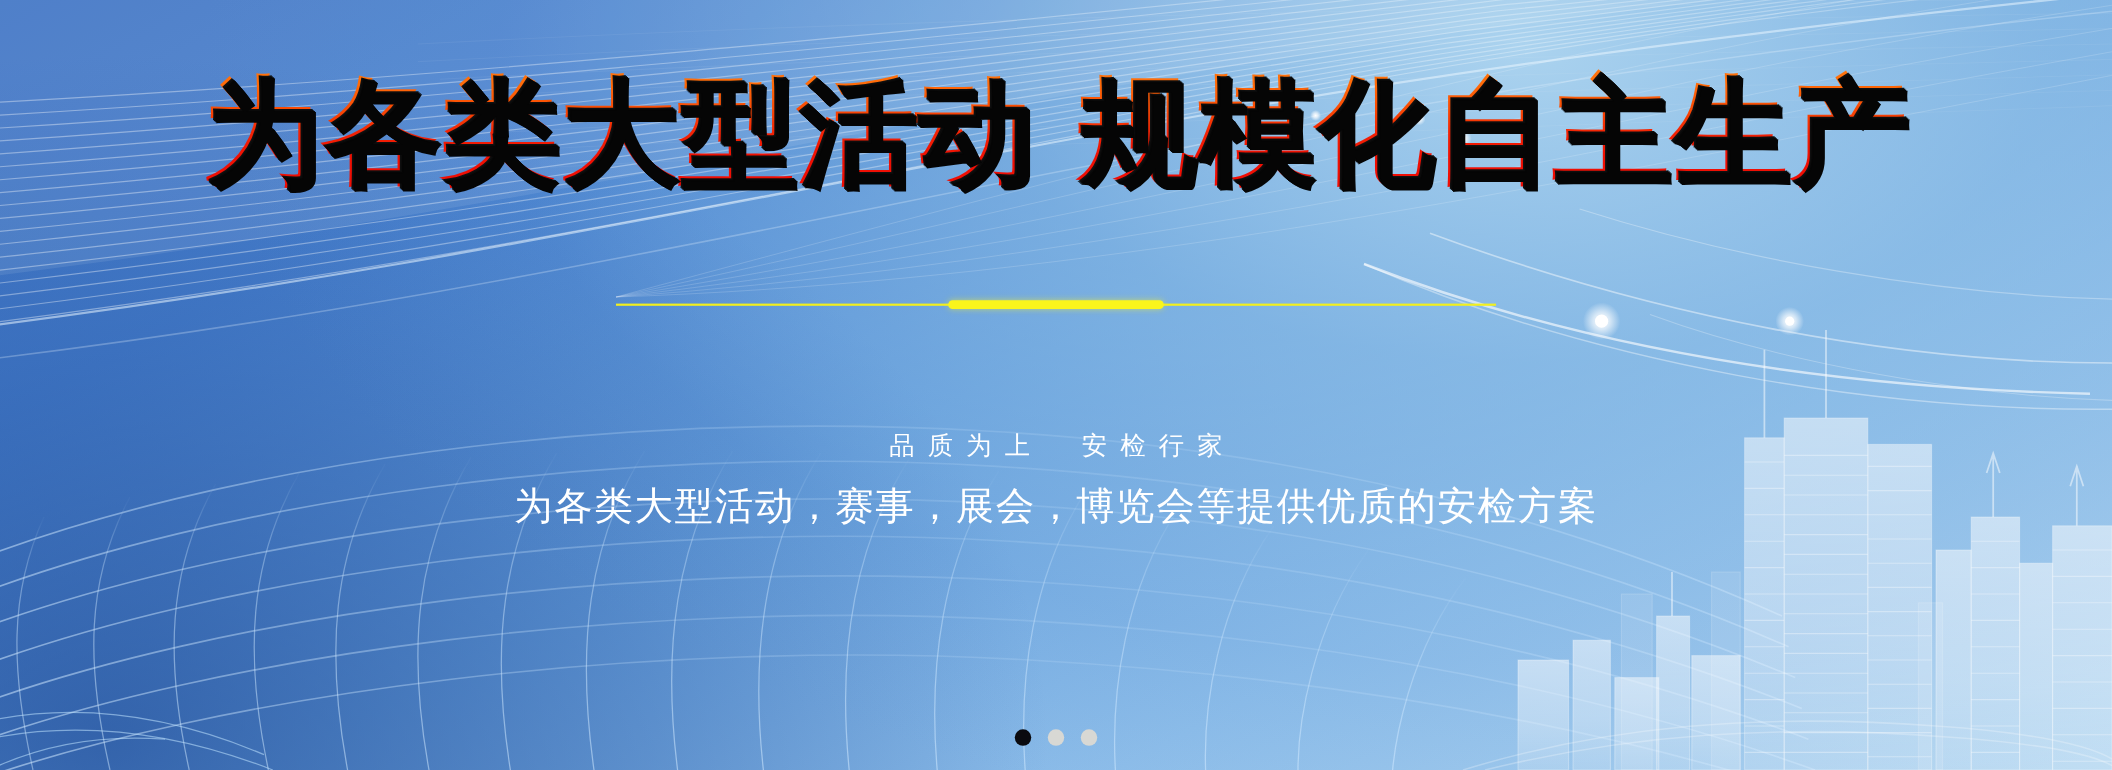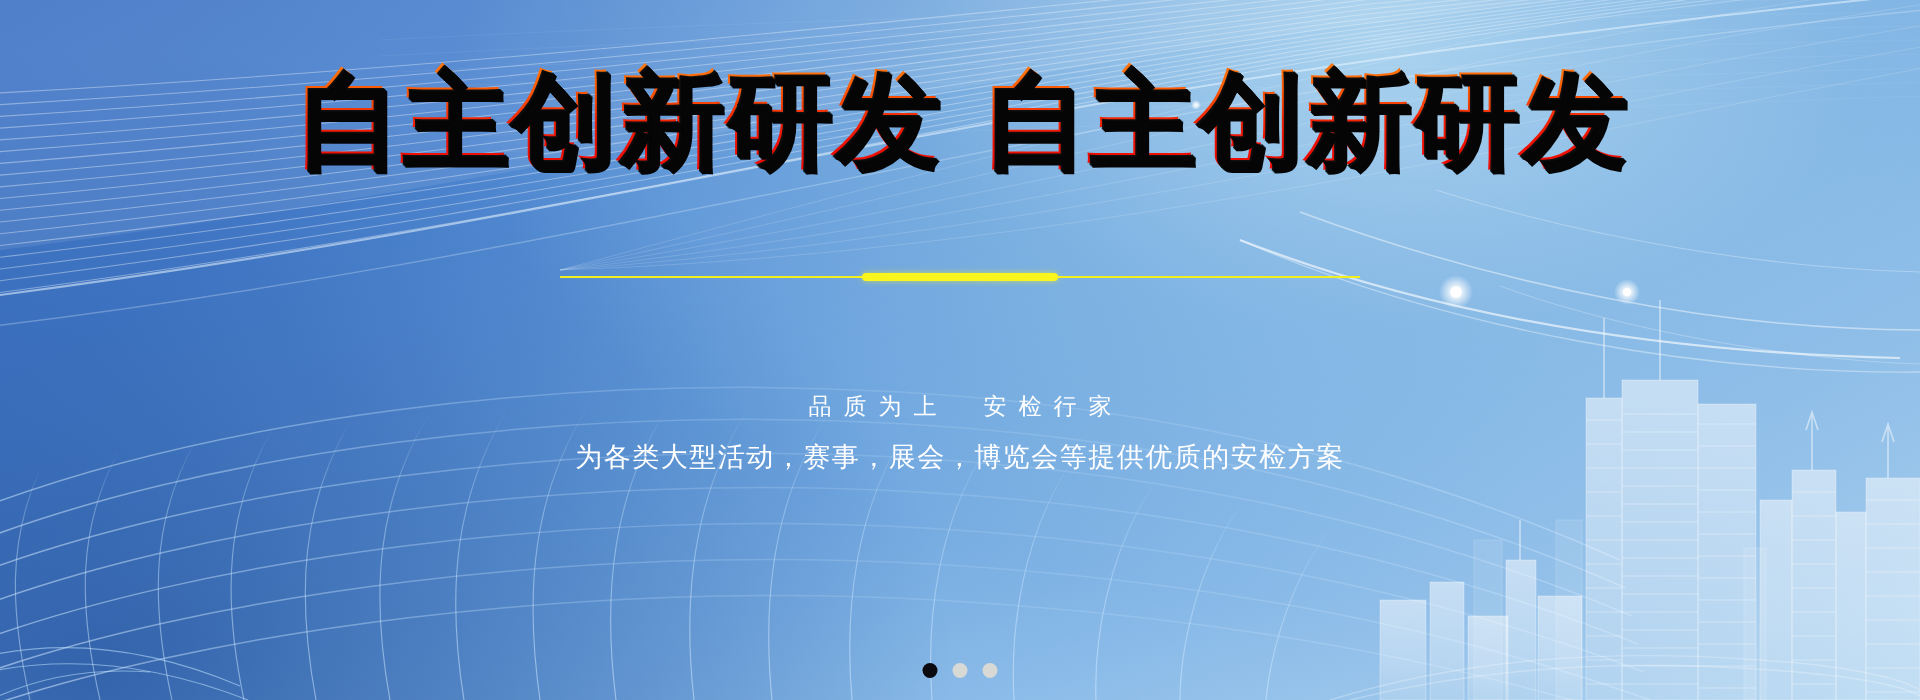--- a/index.html
+++ b/index.html
@@ -93,21 +93,21 @@
     font-weight:500;
     color:#ffffff;
     letter-spacing:12px;
     text-indent:12px;
     line-height:1.25;
     white-space:nowrap;
   }
   .sub-line-2{
     margin-top:19px;
     font-family:"DejaVu Sans","Liberation Sans",sans-serif;
-    font-size:27px;
+    font-size:35px;
     font-weight:400;
     color:#ffffff;
     letter-spacing:1.5px;
     line-height:1.25;
     white-space:nowrap;
   }
 
   
   .dots{
     position:absolute;
@@ -309,21 +309,21 @@
             <path d="M 1350 700 C 1480 668 1616 658 1770 670 C 1856 676 1902 686 1920 696"></path>
           </g>
         </g>
 
       </g>
     </svg>
   </div>
 
   <div class="title-wrap">
     <h1 class="main-title">
-      <span class="grad">自主创新研发 自主创新研发</span>
+      <span class="grad">为各类大型活动 规模化自主生产</span>
     </h1>
   </div>
 
   <div class="divider">
     <div class="thin"></div>
     <div class="thick"></div>
   </div>
 
   <div class="sub-wrap">
     <div class="sub-line-1">品质为上　安检行家</div>

